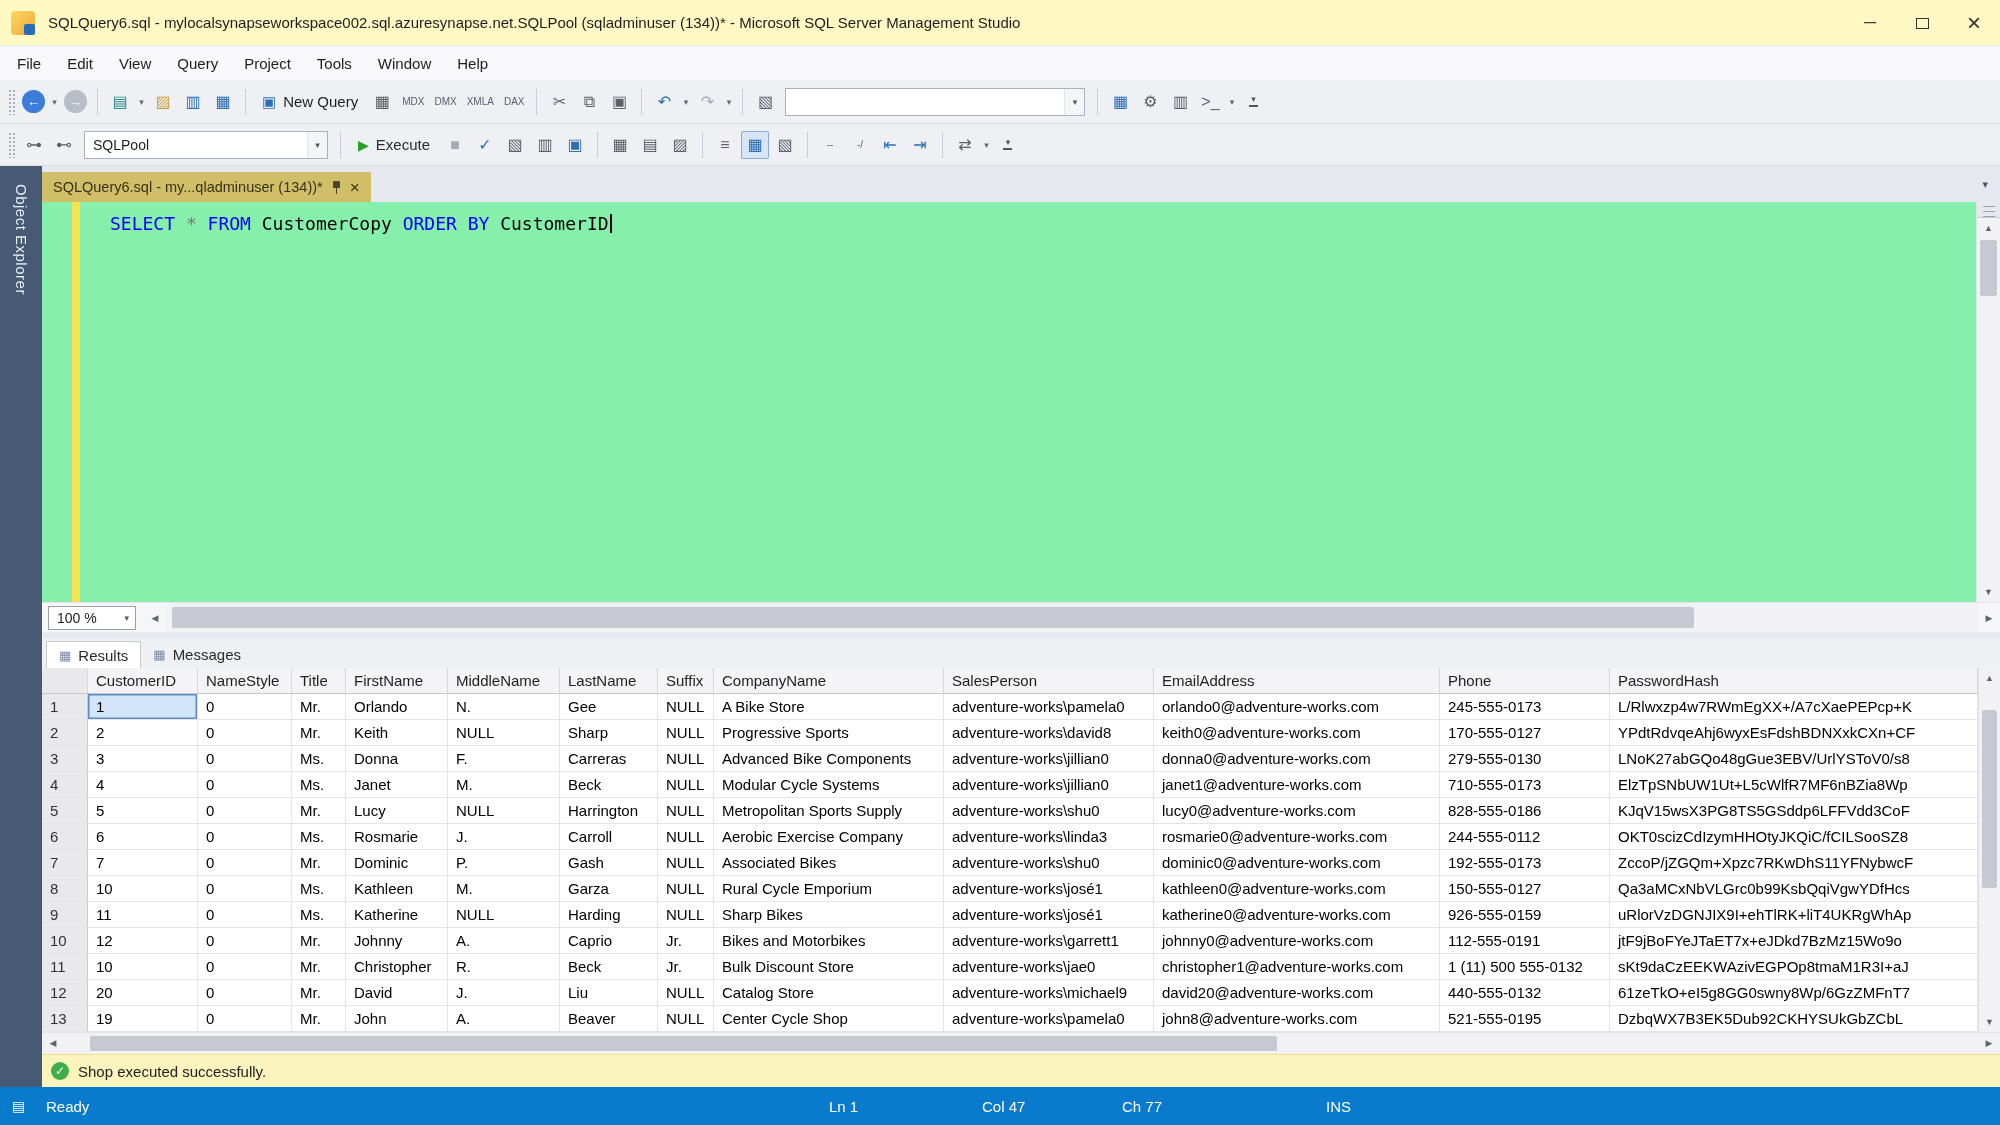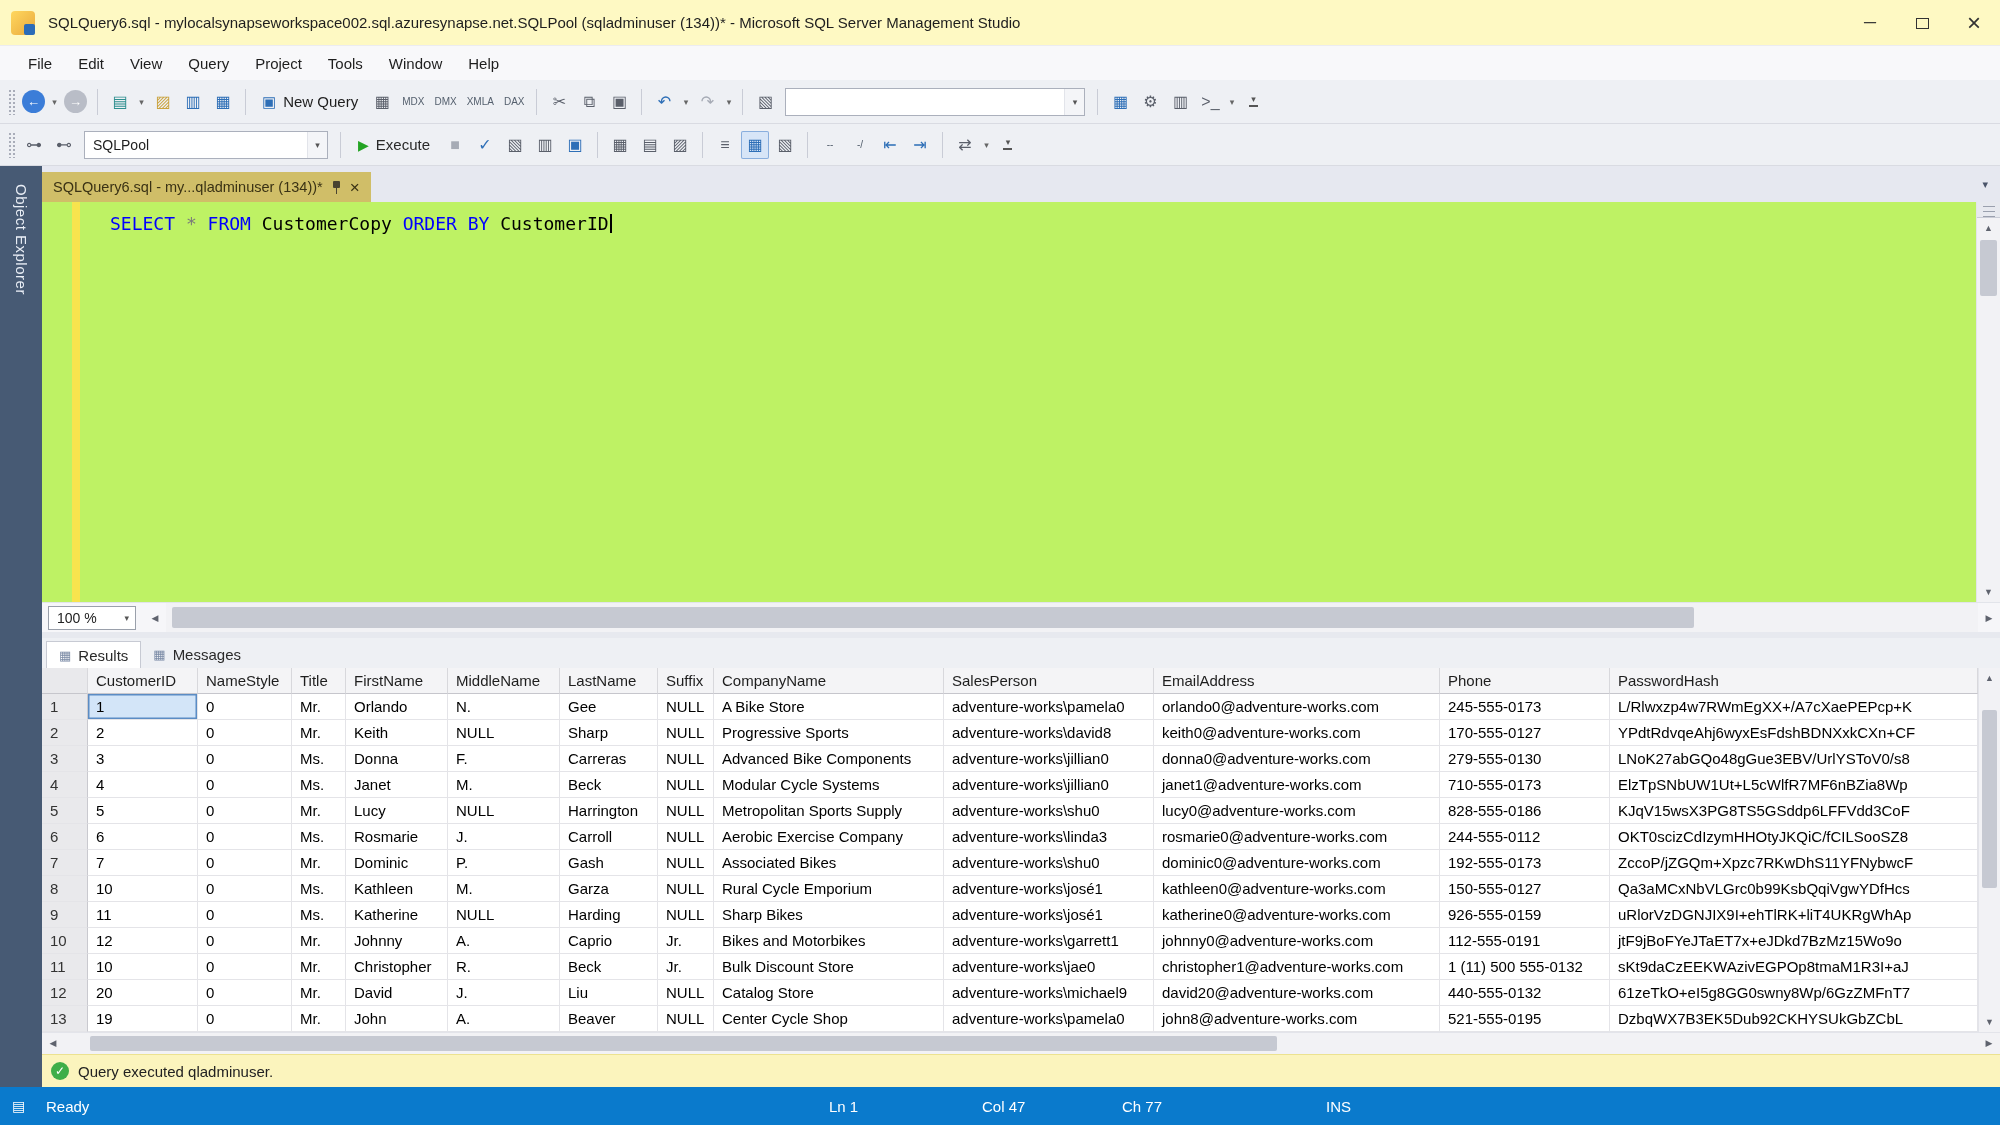--- a/index.html
+++ b/index.html
@@ -17,21 +17,21 @@
   .quicklaunch input{width:100%;height:100%;border:1px solid #7e7e86;background:#fff;font-family:"Liberation Sans",sans-serif;font-size:14px;padding:0 30px 0 9px;outline:none;color:#333;}
   .quicklaunch input::placeholder{color:#757575;}
   .mag{position:absolute;right:9px;top:9px;width:10px;height:10px;border:2px solid #4a4a4a;border-radius:50%;}
   .mag::after{content:"";position:absolute;width:6px;height:2px;background:#4a4a4a;right:-5px;bottom:-2px;transform:rotate(45deg);}
   .winbtns{position:absolute;right:0;top:0;height:46px;display:flex;}
   .wbtn{width:52px;height:46px;display:flex;align-items:center;justify-content:center;font-size:17px;color:#333;cursor:default;}
   .wbtn.close{font-size:24px;}
   .maxbox{display:inline-block;width:13px;height:11px;border:1.5px solid #333;}
 
   
-  .menubar{height:34px;background:#f8f8fa;display:flex;align-items:stretch;padding-left:15px;}
+  .menubar{height:34px;background:#f8f8fa;display:flex;align-items:stretch;padding-left:4px;}
   .menu-item{padding:0 13px;display:flex;align-items:center;font-size:15px;color:#1e1e1e;}
 
   
   .toolbar{display:flex;align-items:center;background:#eef0f4;border-bottom:1px solid #d9dbe2;padding-left:4px;}
   .tb1{height:44px;}
   .tb2{height:42px;}
   .grip{width:7px;height:26px;margin:0 4px;background-image:radial-gradient(circle,#a9adb9 1px,transparent 1.4px);background-size:4px 4px;}
   .tsep{width:1px;height:26px;background:#c9ccd6;margin:0 7px;}
   .ticon{min-width:28px;height:28px;display:flex;align-items:center;justify-content:center;font-size:16px;border-radius:2px;margin:0 1px;color:#5a5f6a;}
   .ticon.ttext{font-size:10px;color:#55606e;padding:0 4px;letter-spacing:0;}
@@ -66,21 +66,21 @@
   
   .tabrow{height:36px;display:flex;align-items:flex-end;background:#e6e8f0;padding-left:0;}
   .doctab{height:30px;display:flex;align-items:center;gap:9px;padding:0 11px;background:#d0be68;color:#3a3214;font-size:14.5px;white-space:nowrap;}
   .pin{position:relative;width:9px;height:13px;display:inline-block;}
   .pinhead{position:absolute;top:0;left:1px;width:7px;height:7px;background:#4a4430;border-radius:1px;}
   .pinstem{position:absolute;top:7px;left:4px;width:1.5px;height:6px;background:#4a4430;}
   .tabclose{font-size:17px;color:#3a3214;line-height:1;}
   .tablist-caret{margin-left:auto;margin-right:12px;align-self:center;color:#4a5469;font-size:11px;}
 
   
-  .editor{height:400px;background:#bef264;position:relative;overflow:hidden;}
+  .editor{height:400px;background:#86efac;position:relative;overflow:hidden;}
   .changebar{position:absolute;left:30px;top:0;bottom:0;width:8px;background:#f7e44e;}
   .code{padding:10px 0 0 68px;font-family:"DejaVu Sans Mono",monospace;font-size:18px;white-space:pre;line-height:24px;}
   .tok-kw{color:#0000ff;}
   .tok-op{color:#7a7a7a;}
   .tok-pl{color:#000;}
   .edcaret{display:inline-block;width:2px;height:19px;background:#000;vertical-align:-3px;margin-left:1px;}
   .ed-vscroll{position:absolute;right:0;top:0;bottom:0;width:24px;background:#f2f2f5;border-left:1px solid #e3e4ea;display:flex;flex-direction:column;align-items:stretch;}
   .vsplit{height:16px;background:#e7e9ef;border-bottom:1px solid #c9ccd6;background-image:repeating-linear-gradient(180deg,transparent 0 4px,#9aa0ae 4px 5px);background-size:12px 100%;background-position:center;background-repeat:no-repeat;}
   .sarrow{height:20px;display:flex;align-items:center;justify-content:center;font-size:9px;color:#5f636e;flex:0 0 auto;}
   .vtrack{flex:1;position:relative;}
@@ -554,21 +554,21 @@
       <div class="grid-hscroll">
         <div class="sarrow">◀</div>
         <div class="htrack">
             <div class="hthumb grid"></div>
           </div>
         <div class="sarrow">▶</div>
       </div>
 
       <div class="msgbar">
         <span class="okicon">✓</span>
-        <span>Query executed qladminuser.</span>
+        <span>Shop executed successfully.</span>
       </div>
 
     </div>
   </div>
 
   <div class="statusbar">
     <span class="sbicon">▤</span>
     <span class="sb-ready">Ready</span>
     <span class="sb-ln">Ln 1</span>
     <span class="sb-col">Col 47</span>

